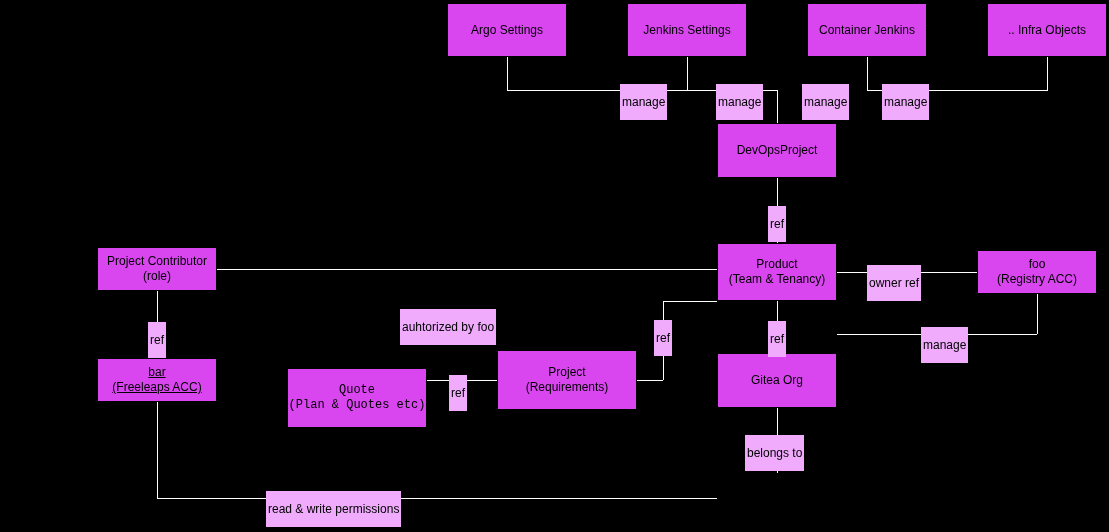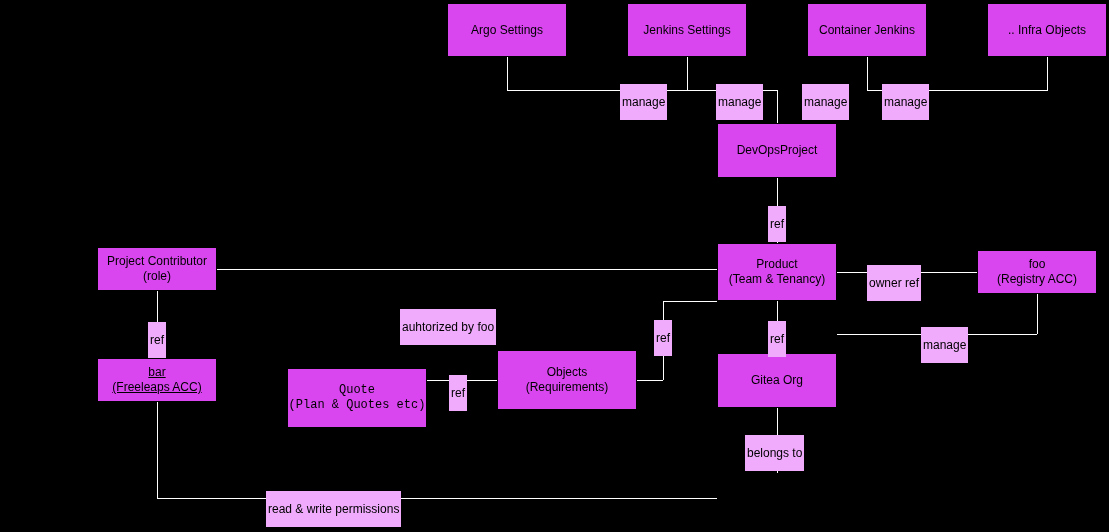--- a/index.html
+++ b/index.html
@@ -94,21 +94,21 @@
 
   <div class="node" style="left:977px; top:250px; width:120px; height:44px;">foo
 (Registry ACC)</div>
 
   <div class="node" style="left:97px; top:358px; width:120px; height:44px;text-decoration:underline;">bar
 (Freeleaps ACC)</div>
 
   <div class="node" style="left:287px; top:368px; width:140px; height:60px;font-family:Liberation Mono, monospace;">Quote
 (Plan &amp; Quotes etc)</div>
 
-  <div class="node" style="left:497px; top:350px; width:140px; height:60px;">Objects
+  <div class="node" style="left:497px; top:350px; width:140px; height:60px;">Project
 (Requirements)</div>
 
   <div class="node" style="left:717px; top:353px; width:120px; height:55px;">Gitea Org</div>
 
 
   <div class="edge-label" style="left:620px; top:84px;">manage</div>
   <div class="edge-label" style="left:716px; top:84px;">manage</div>
   <div class="edge-label" style="left:802px; top:84px;">manage</div>
   <div class="edge-label" style="left:882px; top:84px;">manage</div>
   <div class="edge-label" style="left:768px; top:206px;">ref</div>

